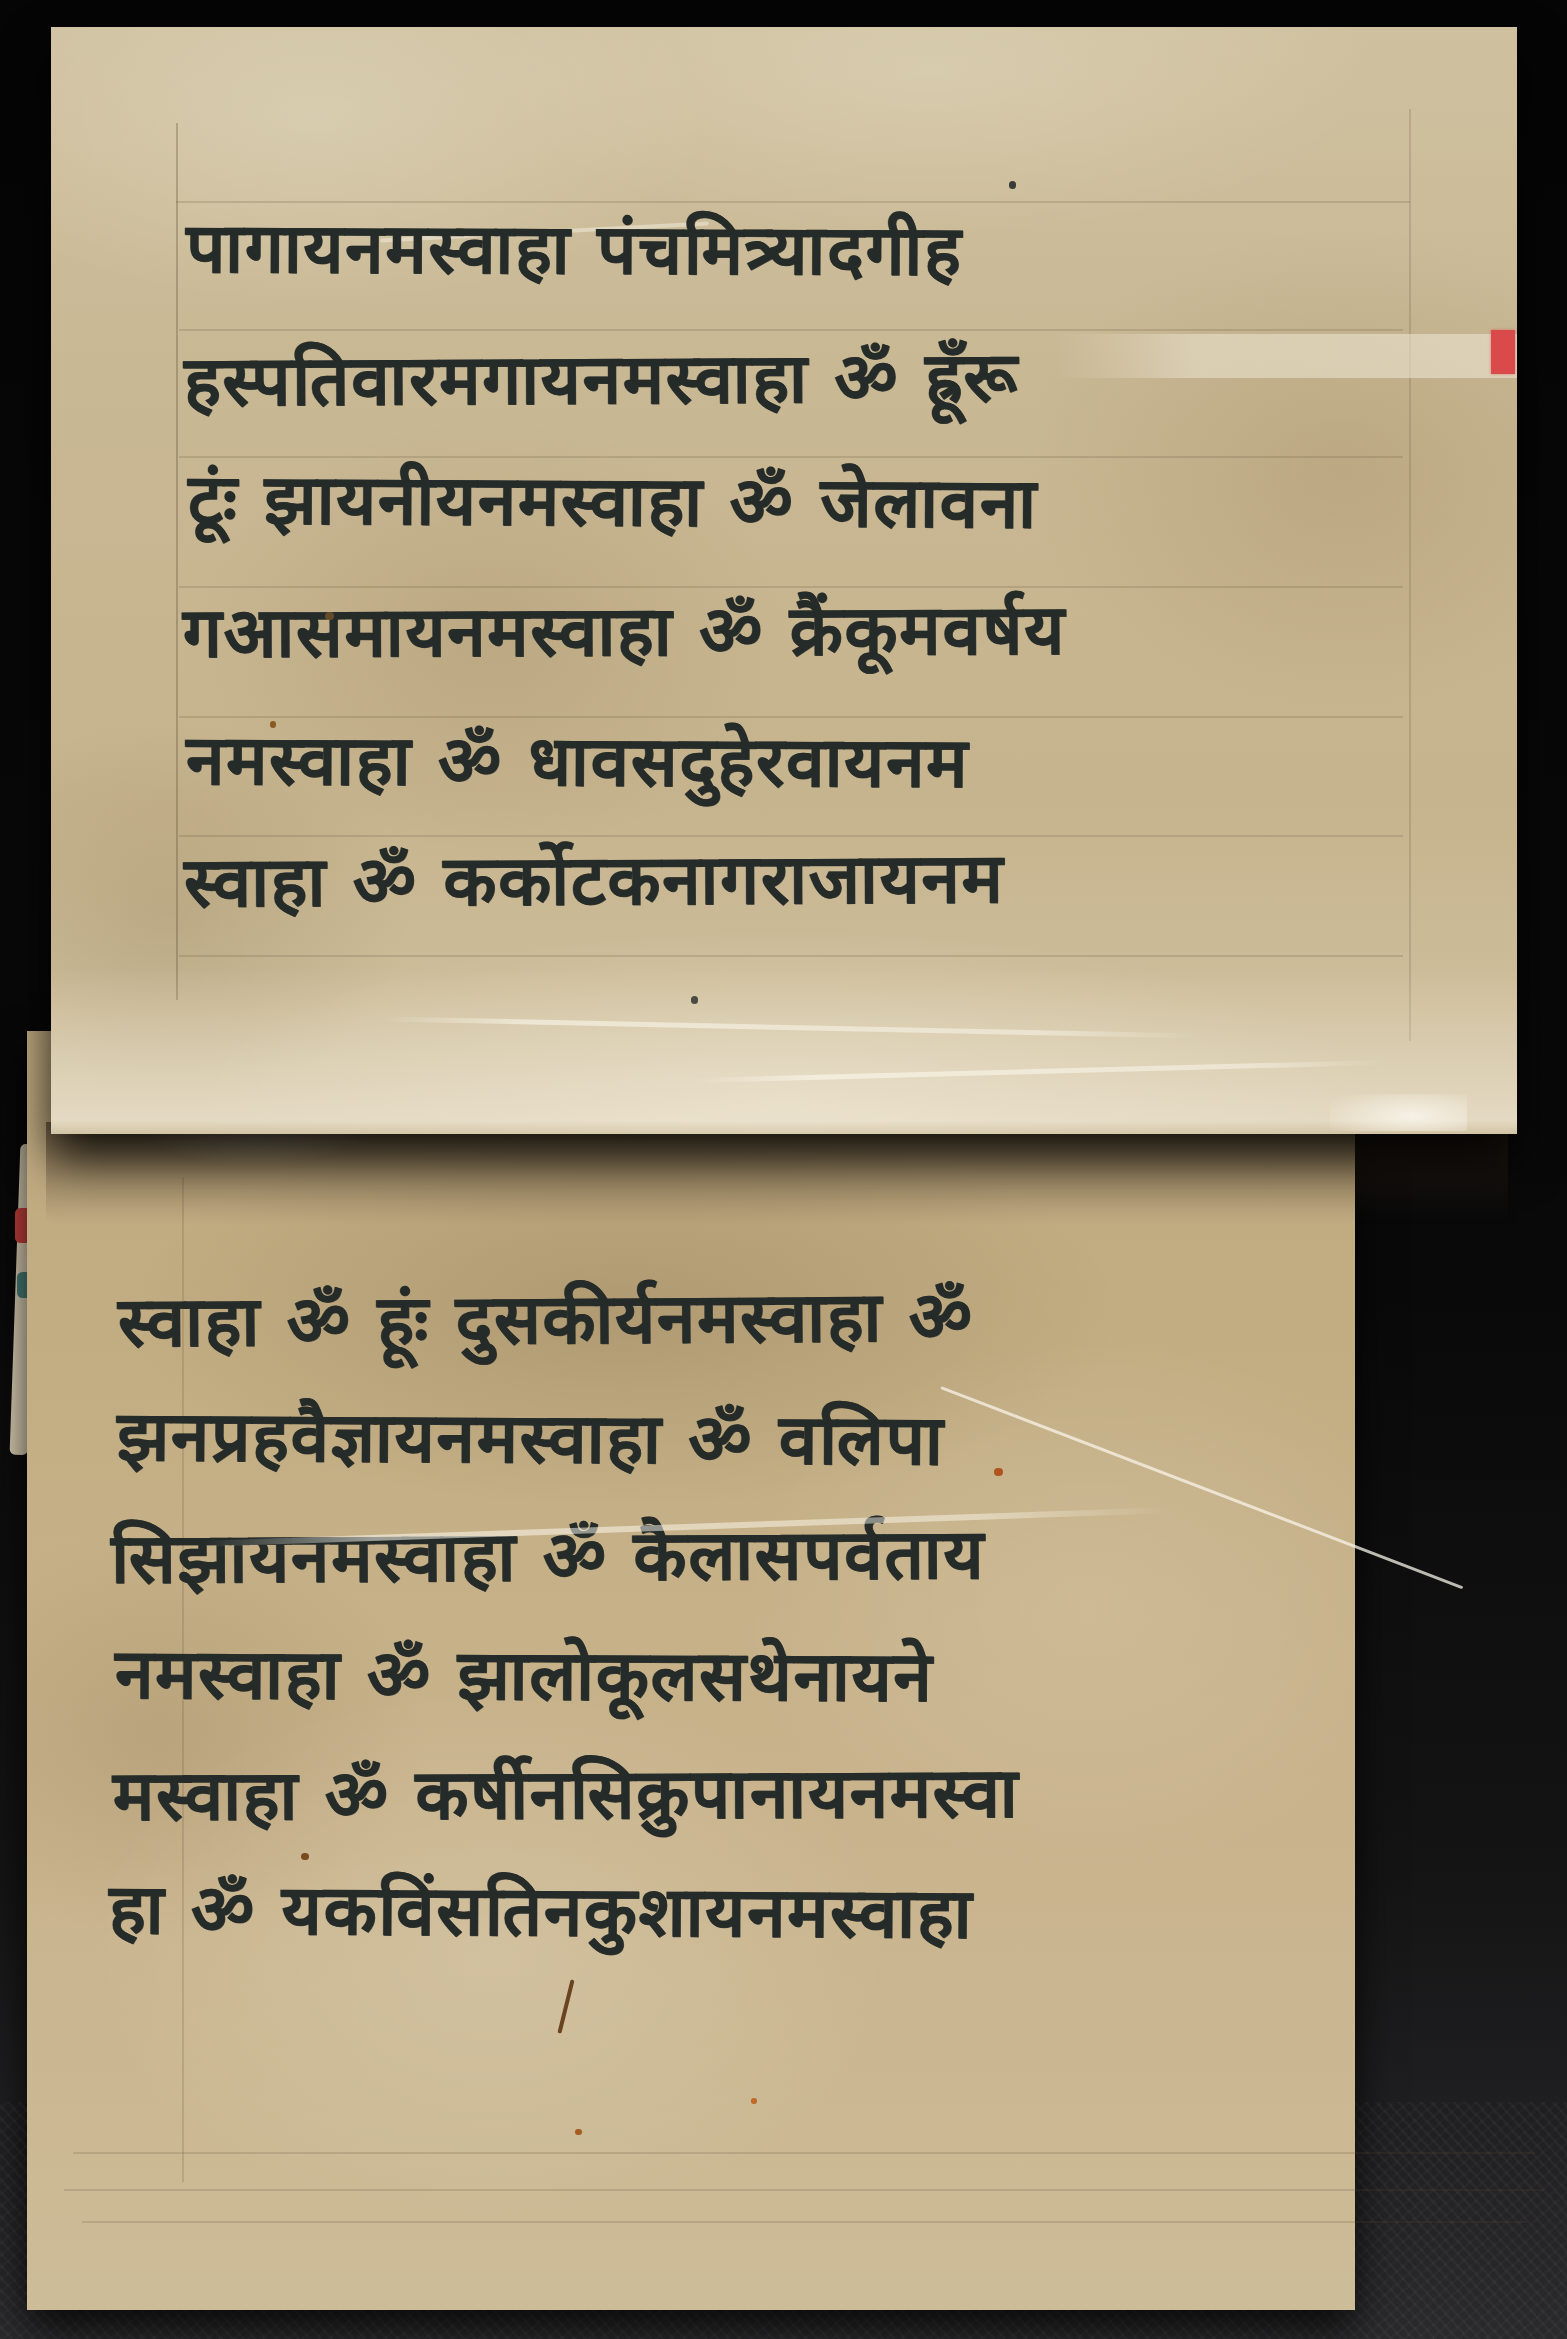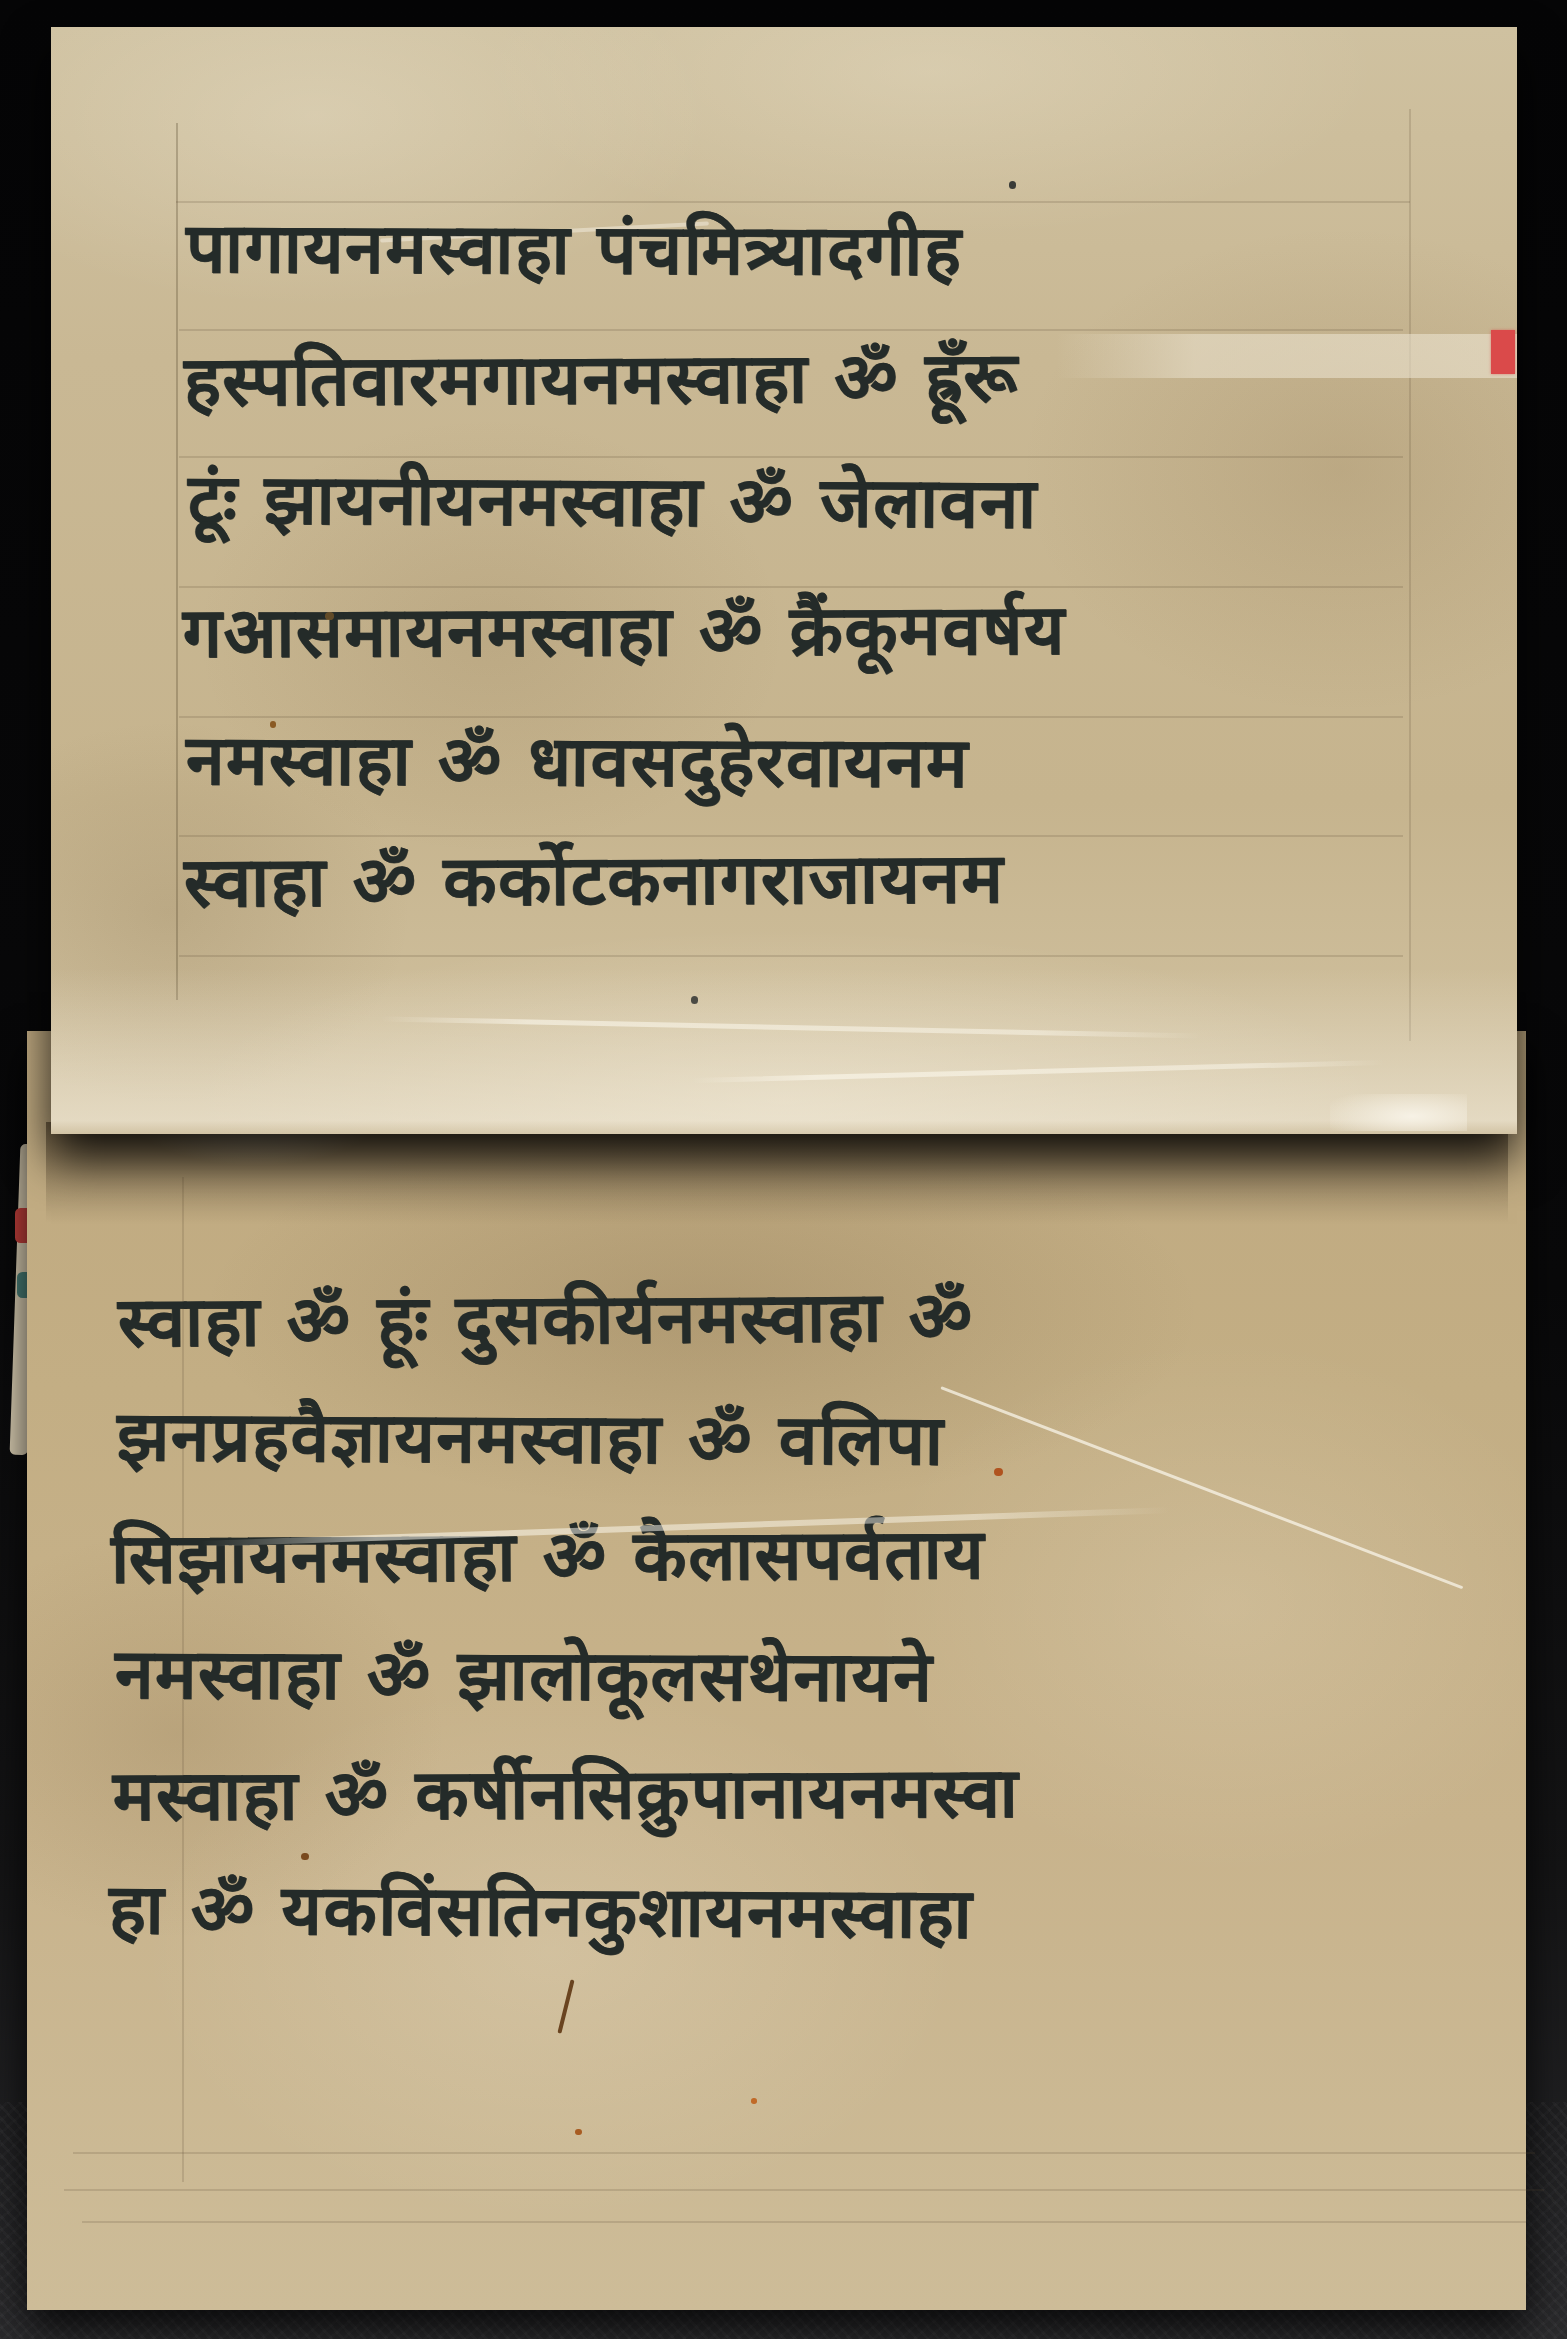--- a/index.html
+++ b/index.html
@@ -24,21 +24,21 @@
       radial-gradient(640px 238px at 60% 4%,rgba(255,250,235,0.20),rgba(0,0,0,0) 70%),
       radial-gradient(822px 238px at 50% 97%,rgba(255,250,236,0.30),rgba(0,0,0,0) 72%),
       radial-gradient(457px 347px at 88% 40%,rgba(120,92,52,0.16),rgba(0,0,0,0) 70%),
       radial-gradient(420px 311px at 30% 55%,rgba(118,92,55,0.14),rgba(0,0,0,0) 70%),
       radial-gradient(347px 274px at 8% 80%,rgba(110,86,50,0.16),rgba(0,0,0,0) 70%),
       linear-gradient(180deg,#cfc1a0 0%,#c9b894 30%,#c6b48e 70%,#d2c3a2 100%);
     clip-path:polygon(0.4% 0.9%,36% 0.1%,71% 0.4%,99.8% 0.9%,99.5% 24%,99.9% 55%,99.3% 80%,99.0% 97.5%,95% 99.8%,89.8% 98.4%,87.5% 100%,63% 99.2%,40% 99.9%,17% 98.6%,2.2% 99.6%,0.9% 71%,0.1% 38%;);
     box-shadow:0 24px 44px rgba(0,0,0,0.85);
   }
   .bottom-page{
-    left:27.4px;top:1031px;width:1499px;height:1279px;z-index:2;
+    left:27.4px;top:1031px;width:1328px;height:1279px;z-index:2;
     background:
       radial-gradient(694px 274px at 45% 22%,rgba(90,66,36,0.18),rgba(0,0,0,0) 72%),
       radial-gradient(512px 384px at 80% 45%,rgba(255,250,235,0.14),rgba(0,0,0,0) 70%),
       radial-gradient(585px 384px at 35% 72%,rgba(255,250,238,0.16),rgba(0,0,0,0) 70%),
       radial-gradient(384px 292px at 10% 55%,rgba(112,86,48,0.16),rgba(0,0,0,0) 70%),
       linear-gradient(180deg,#bfa980 0%,#c3ae84 28%,#c8b38c 62%,#cdbc98 100%);
     clip-path:polygon(1.5% 1.3%,22% 1.0%,90.7% 1.6%,94.3% 9.3%,100% 19%,99.9% 96%,84.8% 99.4%,81.2% 96.9%,53.4% 98.4%,24.9% 95.8%,1.8% 94.4%,0.3% 62%,0.9% 27%;);
     box-shadow:0 18.3px 38px rgba(0,0,0,0.8);
   }
   .line{

